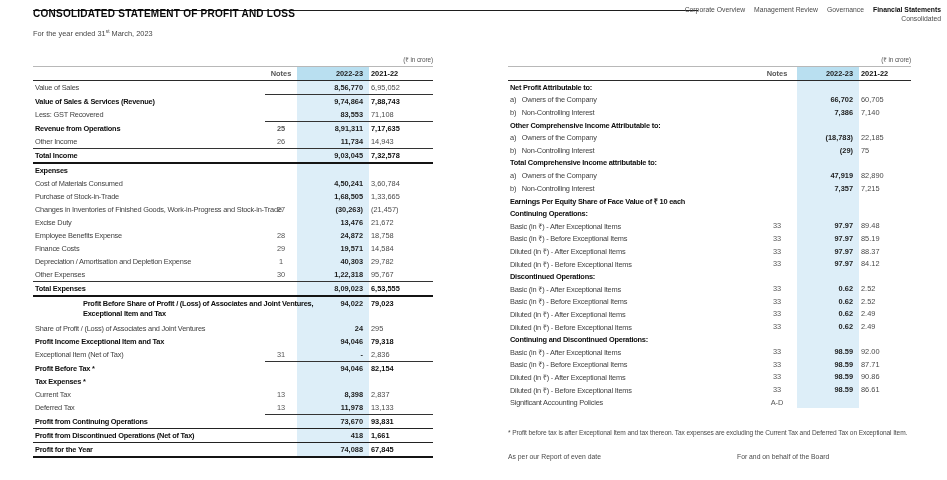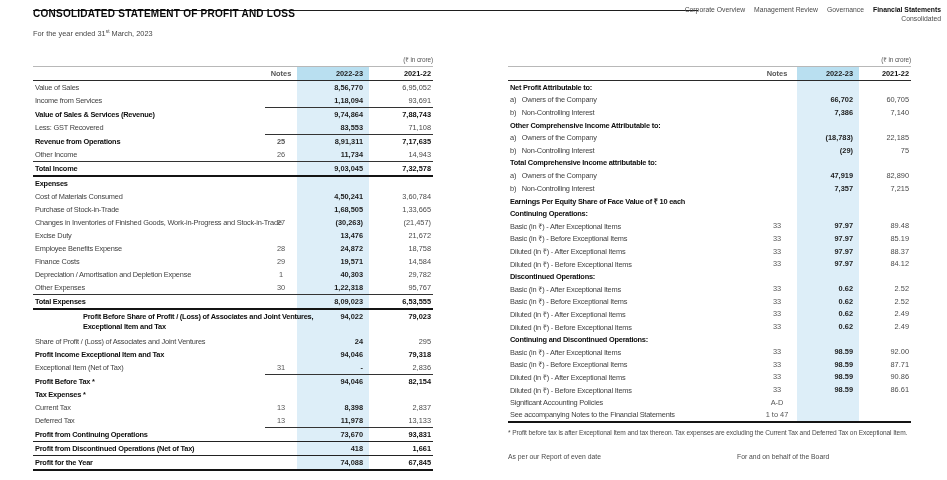--- a/index.html
+++ b/index.html
@@ -28,21 +28,21 @@
   table { width:100%; border-collapse:collapse; table-layout:fixed; font-size:7.4px; }
   td { padding:0 2px; vertical-align:middle; overflow:visible; }
   thead td { font-weight:bold; color:#101010; border-top:1px solid #b8b8b8; border-bottom:1px solid #2a2a2a; height:13px; }
   thead td.v1 { background:var(--accent-header,#b9dff0); }
   tbody td { height:13px; }
   .right tbody td { height:12.6px; }
 
   td.label { text-align:left; color:#3f3f3f; white-space:nowrap; letter-spacing:-0.22px; }
   td.note  { text-align:center; color:#555; }
   td.v1    { text-align:right; background:var(--accent-column,#ddeef8); font-weight:bold; color:#1c1c1c; padding-right:6px; }
-  td.v2    { text-align:right; color:#4a4a4a;margin-top:36px; }
+  td.v2    { color:#4a4a4a;margin-top:36px; }
 
   tr.sec td.label { font-weight:bold; color:#0e0e0e; }
   tr.b td { font-weight:bold; }
   tr.b td.label, tr.b td.v2 { color:#0e0e0e; }
   tr.rt td { border-top:1px solid #333; }
   tr.rtv td.note, tr.rtv td.v1, tr.rtv td.v2 { border-top:1px solid #333; }
   tr.rb td { border-bottom:1px solid #222; }
   tr.rbx td { border-bottom:2px solid #141414; }
   tr.tall td { height:23px; vertical-align:top; padding-top:2px; }
   tr.tall td.label div { line-height:1.3;padding-left:48px; }
@@ -89,26 +89,20 @@
           <td class="v2" style="font-weight:bold;color:#101010">2021-22</td>
         </tr>
       </thead>
       <tbody id="left-body">
           <tr>
             <td class="label">Value of Sales</td>
             <td class="note"></td>
             <td class="v1">8,56,770</td>
             <td class="v2">6,95,052</td>
           </tr>
-          <tr>
-            <td class="label">Income from Services</td>
-            <td class="note"></td>
-            <td class="v1">1,18,094</td>
-            <td class="v2">93,691</td>
-          </tr>
           <tr class="b rtv">
             <td class="label">Value of Sales &amp; Services (Revenue)</td>
             <td class="note"></td>
             <td class="v1">9,74,864</td>
             <td class="v2">7,88,743</td>
           </tr>
           <tr>
             <td class="label">Less: GST Recovered</td>
             <td class="note"></td>
             <td class="v1">83,553</td>
@@ -432,26 +426,20 @@
             <td class="note">33</td>
             <td class="v1">98.59</td>
             <td class="v2">86.61</td>
           </tr>
           <tr>
             <td class="label">Significant Accounting Policies</td>
             <td class="note">A-D</td>
             <td class="v1"></td>
             <td class="v2"></td>
           </tr>
-          <tr class="rbx">
-            <td class="label">See accompanying Notes to the Financial Statements</td>
-            <td class="note">1 to 47</td>
-            <td class="v1"></td>
-            <td class="v2"></td>
-          </tr>
         </tbody>
     </table>
   </div>
 
   <div class="footnote">* Profit before tax is after Exceptional Item and tax thereon. Tax expenses are excluding the Current Tax and Deferred Tax on Exceptional Item.</div>
   <div class="sig l">As per our Report of even date</div>
   <div class="sig r">For and on behalf of the Board</div>
 
 </div>
 

